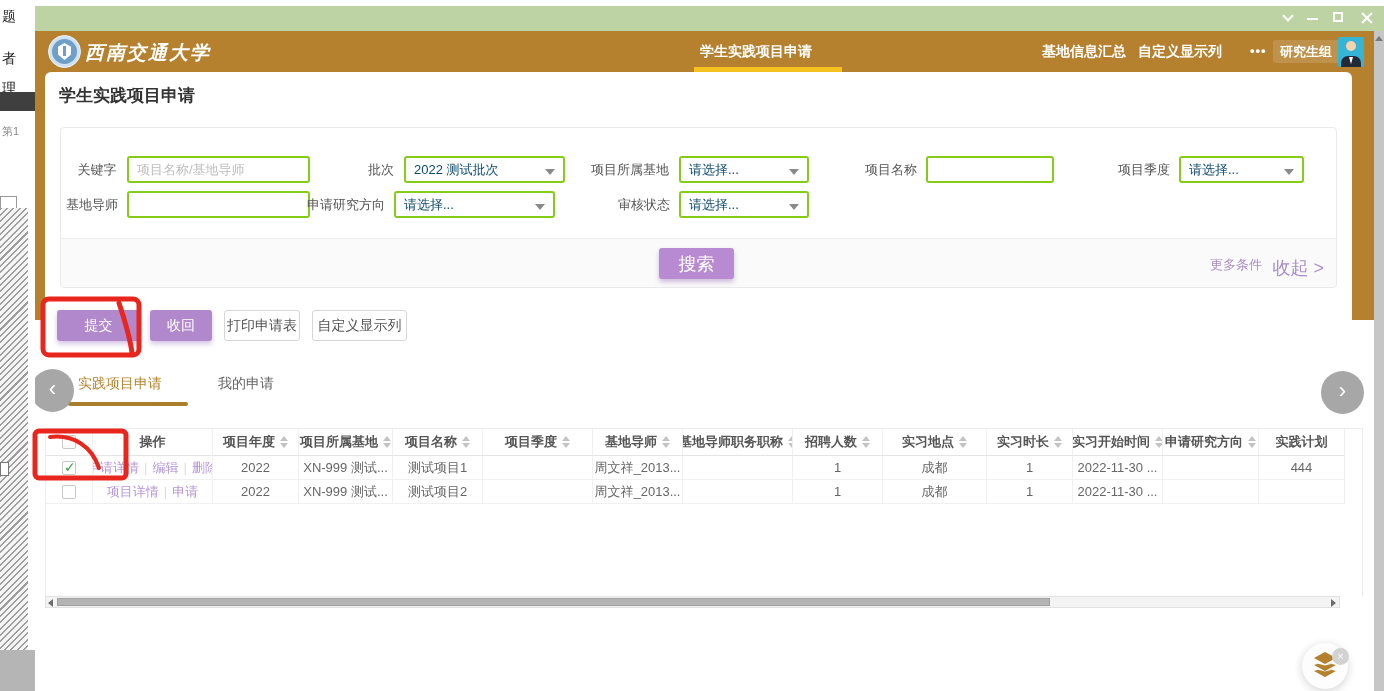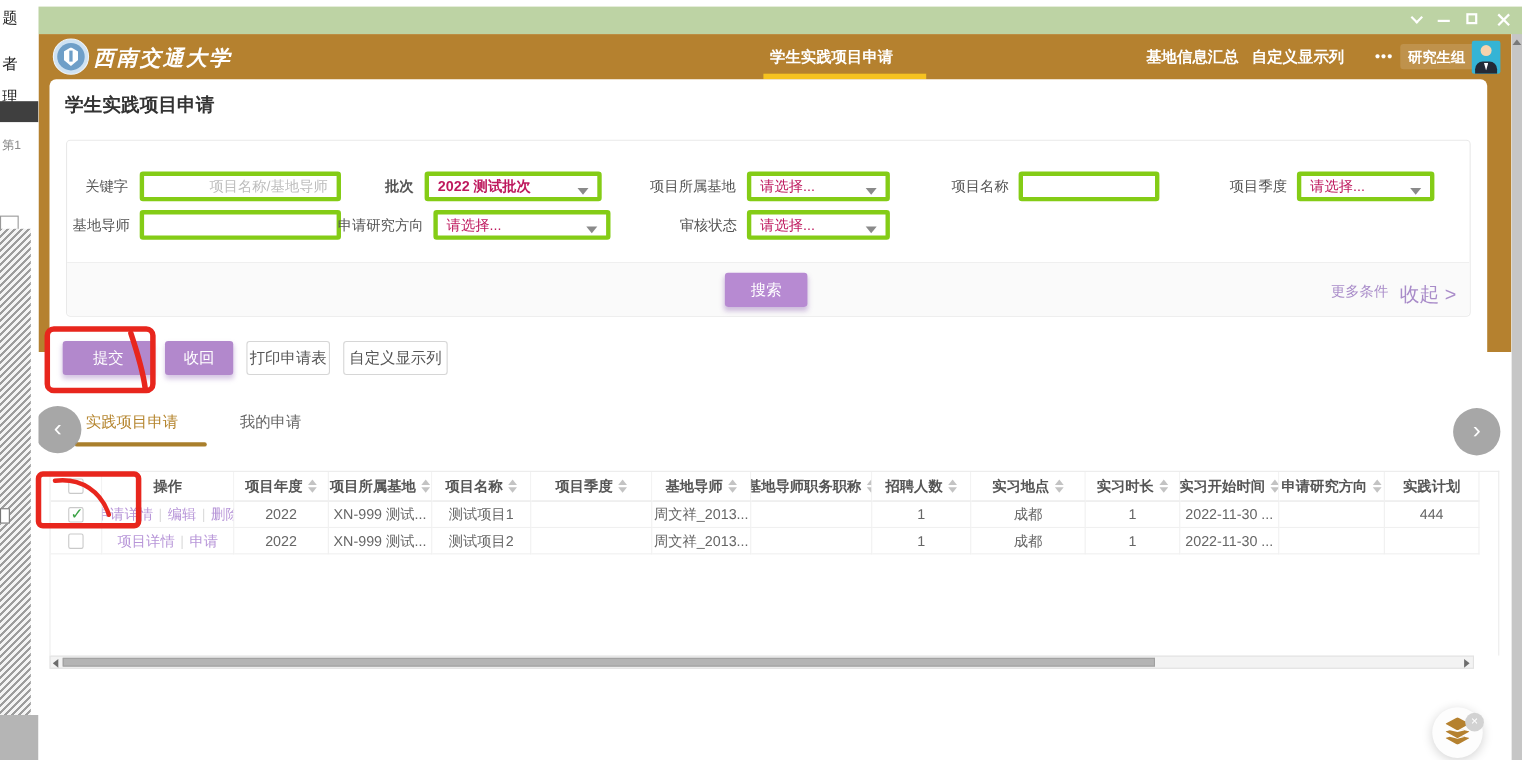--- a/index.html
+++ b/index.html
@@ -67,37 +67,37 @@
   .avatar .shirt{position:absolute;left:11px;bottom:3px;width:4px;height:7px;background:#fff;
     clip-path:polygon(0 0,100% 0,50% 100%);}
 
   
   .card{position:absolute;left:10px;top:41px;width:1307px;height:218px;background:#fff;border-radius:6px 6px 0 0;}
   .card-extend{position:absolute;left:10px;top:259px;width:1307px;height:30px;background:#fff;}
   .card-title{position:absolute;left:14px;top:12px;font-size:17px;font-weight:bold;color:#333;}
   .panel{position:absolute;left:15px;top:55px;width:1277px;height:161px;border:1px solid #e9e9e9;border-radius:4px;background:#fff;}
   .fgroup{position:absolute;display:flex;align-items:center;}
   .fgroup label{font-size:13px;color:#555;text-align:center;margin-right:8px;white-space:nowrap;}
-  .ctrl{height:27px;border:4px solid #84cc16;border-radius:3px;background:#fff;font-size:13px;color:#be185d;text-align:right;}
+  .ctrl{height:27px;border:2px solid #84cc16;border-radius:3px;background:#fff;font-size:13px;color:#0c4a6e;}
   input.ctrl{padding:0 8px;outline:none;font-family:inherit;}
   input.ctrl::placeholder{color:#bdbdbd;}
   .select{position:relative;display:flex;align-items:center;padding:0 22px 0 8px;cursor:pointer;}
   .select .caret{position:absolute;right:8px;top:11px;width:0;height:0;
     border-left:5px solid transparent;border-right:5px solid transparent;border-top:6px solid #8a8a8a;}
   .g-kw{left:14px;top:28px;}  .g-kw label{width:44px;} .g-kw input{width:183px;}
-  .g-batch{left:287px;top:28px;font-weight:bold;} .g-batch label{width:30px;} .g-batch .select{width:161px;}
+  .g-batch{left:305px;top:28px;} .g-batch label{width:30px;} .g-batch .select{width:161px;}
   .g-base{left:528px;top:28px;} .g-base label{width:82px;} .g-base .select{width:130px;}
   .g-name{left:803px;top:28px;} .g-name label{width:54px;} .g-name input{width:128px;}
   .g-quarter{left:1056px;top:28px;} .g-quarter label{width:54px;} .g-quarter .select{width:125px;}
   .g-mentor{left:4px;top:63px;} .g-mentor label{width:54px;} .g-mentor input{width:183px;}
   .g-dir{left:245px;top:63px;} .g-dir label{width:80px;} .g-dir .select{width:161px;}
   .g-status{left:556px;top:63px;} .g-status label{width:54px;} .g-status .select{width:130px;}
   .search-strip{position:absolute;left:0;bottom:0;width:1275px;height:49px;background:#fafafa;border-top:1px solid #eee;border-radius:0 0 4px 4px;}
   .btn-search{position:absolute;left:598px;top:9px;width:75px;height:31px;background:#b78ad2;border:none;border-radius:3px;
-    color:#fff;font-size:14px;cursor:pointer;box-shadow:0 3px 5px rgba(150,110,185,.45);font-family:inherit;}
+    color:#fff;font-size:18px;cursor:pointer;box-shadow:0 3px 5px rgba(150,110,185,.45);font-family:inherit;}
   .more-link{position:absolute;right:74px;top:17px;color:var(--linkpurple);font-size:13px;cursor:pointer;}
   .collapse-link{position:absolute;right:12px;top:17px;color:var(--linkpurple);font-size:18px;cursor:pointer;}
 
   
   .tbtn{position:absolute;top:279px;height:31px;border-radius:3px;font-size:14px;cursor:pointer;font-family:inherit;}
   .tbtn.purple{background:var(--purple);border:none;color:#fff;box-shadow:0 3px 5px rgba(150,110,185,.4);}
   .tbtn.plain{background:#fff;border:1px solid #d6d6d6;color:#555;}
   .b-submit{left:22px;width:83px;}
   .b-withdraw{left:115px;width:62px;}
   .b-print{left:189px;width:76px;}

